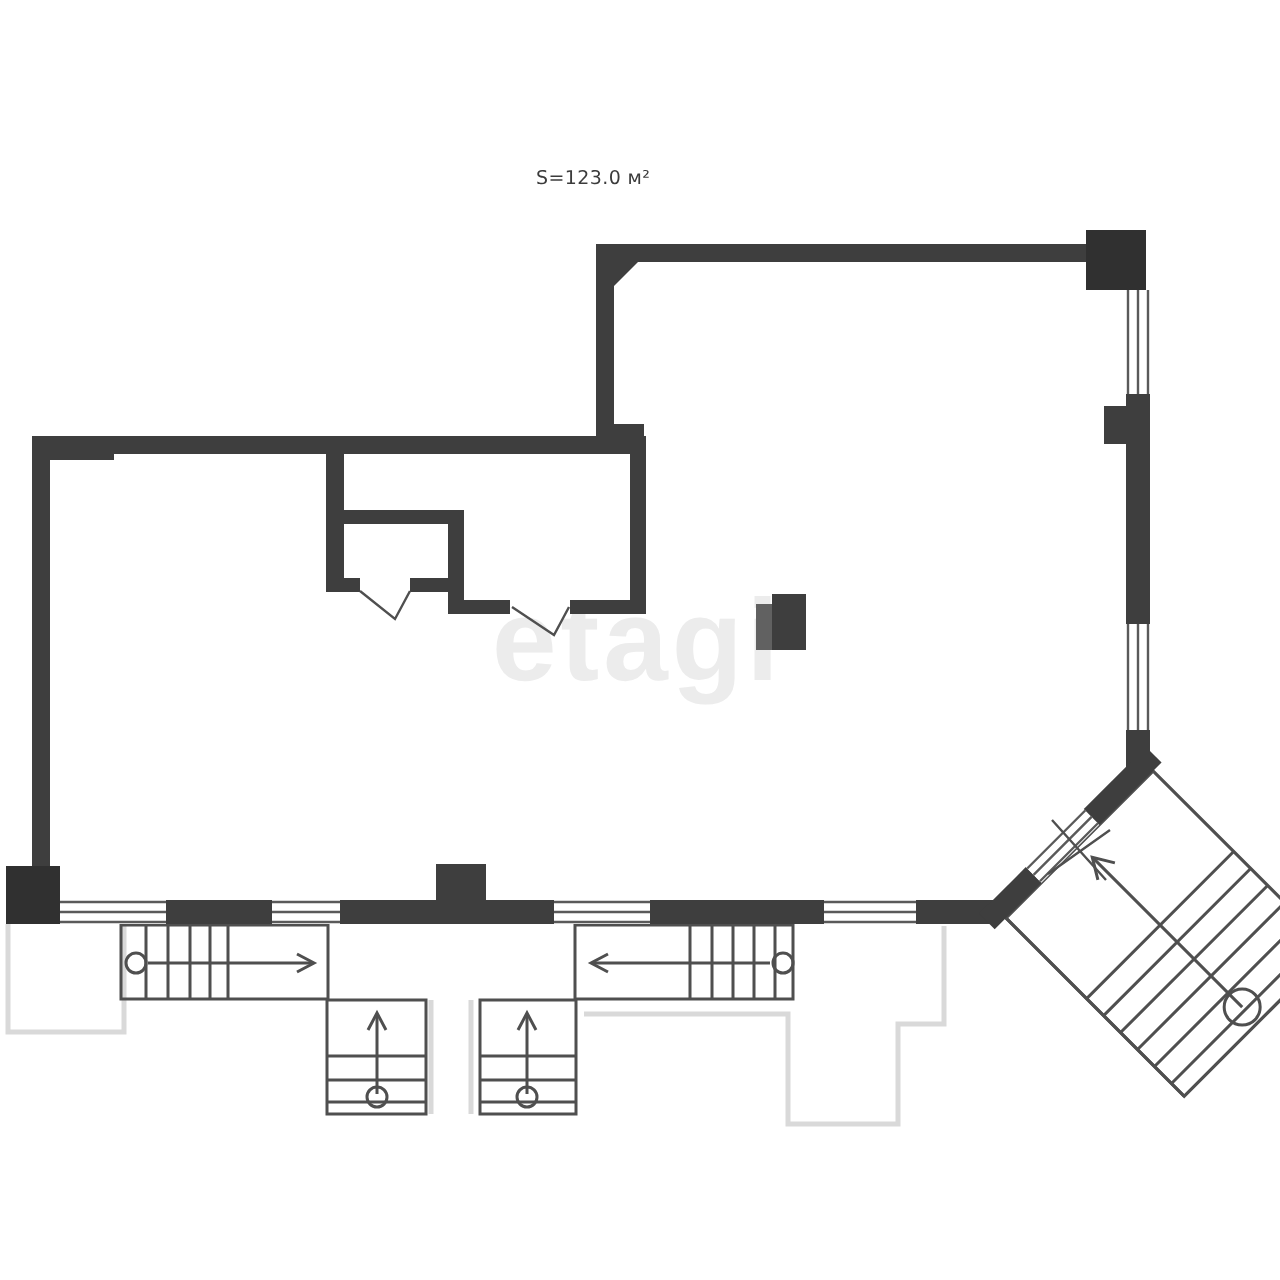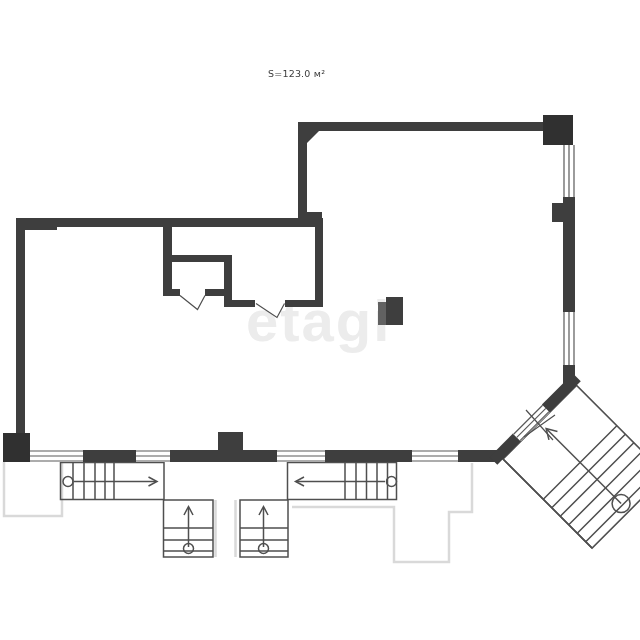--- a/index.html
+++ b/index.html
@@ -1,18 +1,18 @@
 <!DOCTYPE html>
 <html style="--c-background: #ffffff; --c-wall: #3e3e3e; --c-wall_dark: #303030; --c-column_light: #616161; --c-line: #4f4f4f; --c-window_line: #5a5a5a; --c-door_line: #4f4f4f; --c-terrace_line: #d9d9d9; --c-watermark: #ececec; --c-label: #3c3c3c;"><head>
 <meta charset="utf-8">
 <style>
   html,body{margin:0;padding:0;background:#fff;}
   .stage{position:relative;width:640px;height:640px;background:var(--c-background,#fff);overflow:hidden;
          font-family:"Liberation Sans",sans-serif;}
-  .area-label{position:absolute;left:268px;top:68px;font-size:9.5px;color:var(--c-label,#3c3c3c);
+  .area-label{position:absolute;left:268px;top:84px;font-size:9.5px;color:var(--c-label,#3c3c3c);
               font-family:"DejaVu Sans",sans-serif;letter-spacing:0.2px;z-index:3;}
   .watermark{position:absolute;left:246px;top:292px;font-size:58px;font-weight:bold;
              color:var(--c-watermark,#ececec);letter-spacing:2px;z-index:0;line-height:1;}
   svg.plan{position:absolute;left:0;top:0;z-index:1;}
   .wall{fill:var(--c-wall,#3e3e3e);}
   .wall2{fill:var(--c-wall_dark,#303030);}
   .collight{fill:var(--c-column_light,#616161);}
   .tl{stroke:var(--c-line,#4f4f4f);stroke-width:1.5;fill:none;}
   .tl12{stroke:var(--c-door_line,#4f4f4f);stroke-width:1.2;fill:none;}
   .wl{stroke:var(--c-window_line,#5a5a5a);stroke-width:1.2;fill:none;}

